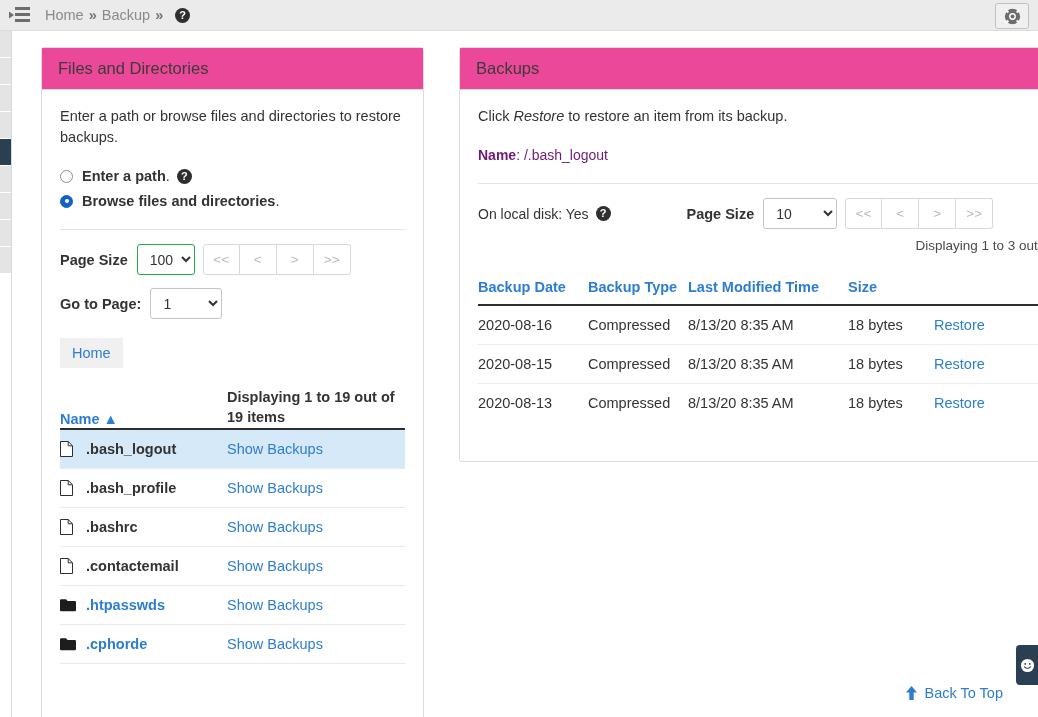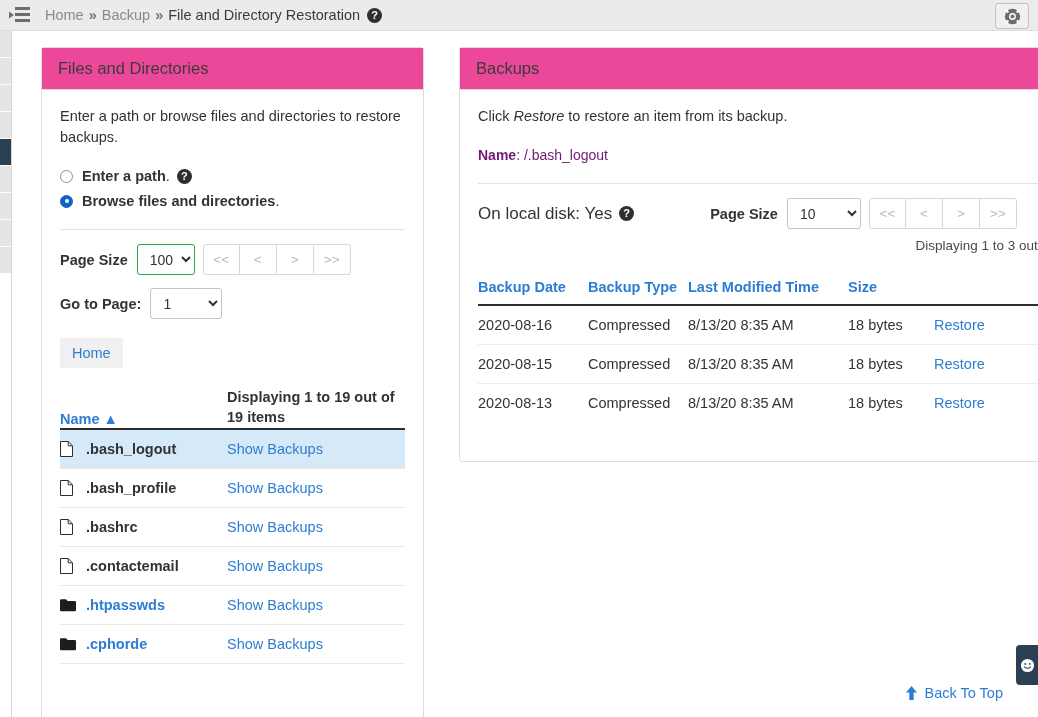--- a/index.html
+++ b/index.html
@@ -159,21 +159,21 @@
   .files-table tr.sel-row td { background: #d6e9f8; }
   .name-cell { display: flex; align-items: center; font-weight: bold; }
   .ficon { width: 26px; flex: none; display: flex; align-items: center; }
   .fname-dir { color: #2d7dd2; cursor: pointer; }
   .link { color: #2d7dd2; cursor: pointer; }
 
   
   .name-line { font-size: 14px; color: #701a75; margin: 0 0 6px 0; }
   .name-line b { font-weight: bold; }
   .disk-row { display: flex; align-items: center; }
-  .disk-text { font-size: 17px; color: #333; }
+  .disk-text { font-size: 14px; color: #333; }
   .count-note { text-align: right; font-size: 13.5px; color: #4a4a4a; margin-top: 9px; }
 
   .bk-table { margin-top: 26px; }
   .bk-table th {
     text-align: left; padding: 0 0 9px 0;
     font-size: 14.5px; font-weight: bold; color: #2d7dd2;
     border-bottom: 2px solid #2e2e2e;
     margin-left: 25px;
   }
   .bk-table td {
@@ -207,21 +207,20 @@
       <rect x="6" y="7" width="15" height="3" fill="#6d6d6d"></rect>
       <rect x="6" y="13" width="15" height="3" fill="#6d6d6d"></rect>
       <path d="M5 9 L0 5.5 L0 12.5 Z" fill="#6d6d6d"></path>
     </svg>
   </div>
   <div class="crumbs">
     <span class="crumb-link">Home</span>
     <span class="crumb-sep">»</span>
     <span class="crumb-link">Backup</span>
     <span class="crumb-sep">»</span>
-    <span class="crumb-current">File and Directory Restoration</span>
     <span class="help-dot">?</span>
   </div>
   <div class="support-btn">
     <svg width="17" height="17" viewBox="0 0 20 20" aria-hidden="true">
       <circle cx="10" cy="10" r="9" fill="#6d6d6d"></circle>
       <circle cx="10" cy="10" r="4" fill="#ffffff"></circle>
       <circle cx="10" cy="10" r="2.3" fill="#6d6d6d"></circle>
       <rect x="1.6" y="2.6" width="4" height="2.6" transform="rotate(45 3.6 3.9)" fill="#ffffff"></rect>
       <rect x="14.4" y="2.6" width="4" height="2.6" transform="rotate(-45 16.4 3.9)" fill="#ffffff"></rect>
       <rect x="1.6" y="14.8" width="4" height="2.6" transform="rotate(-45 3.6 16.1)" fill="#ffffff"></rect>

